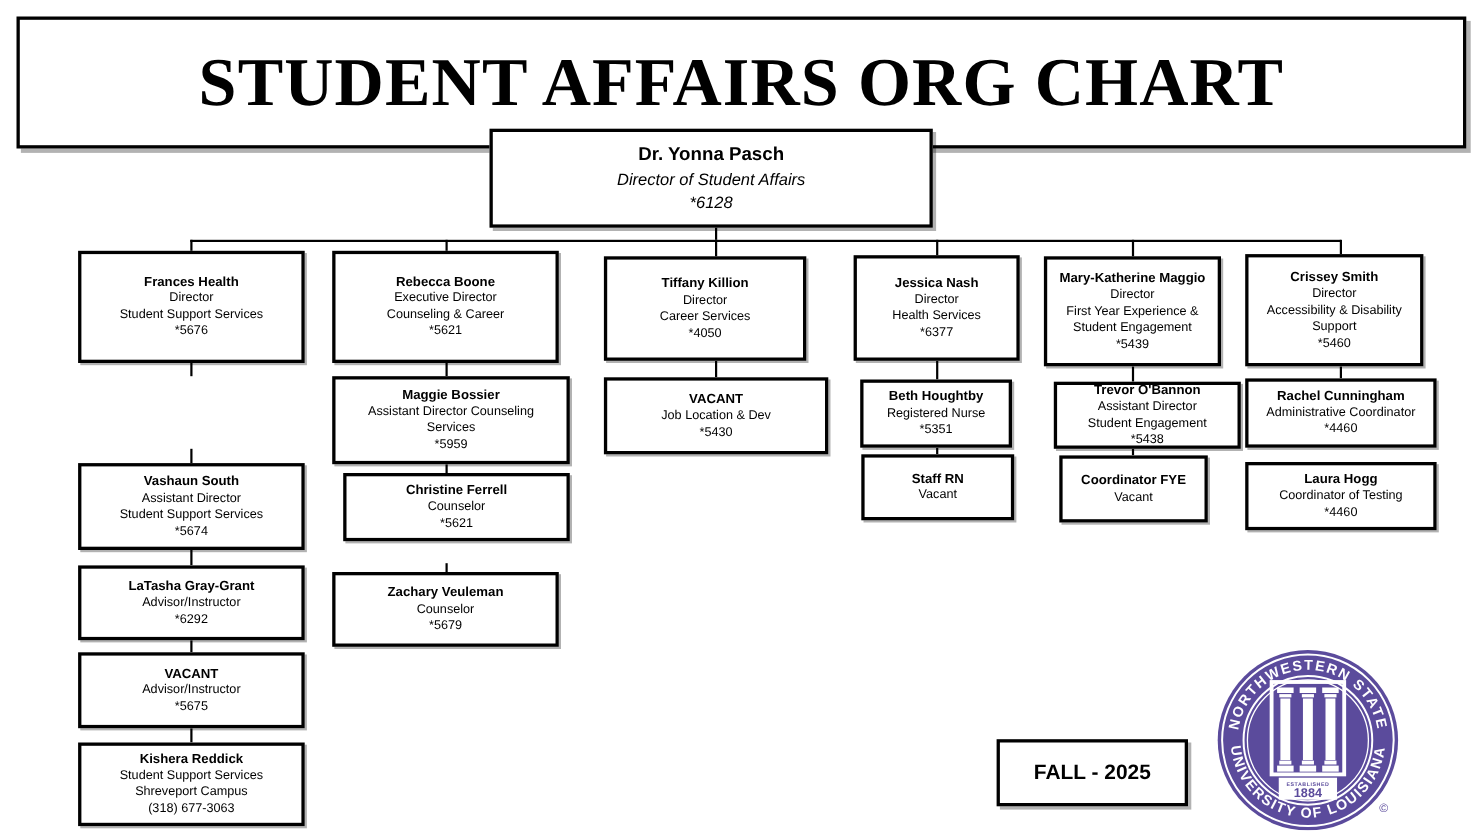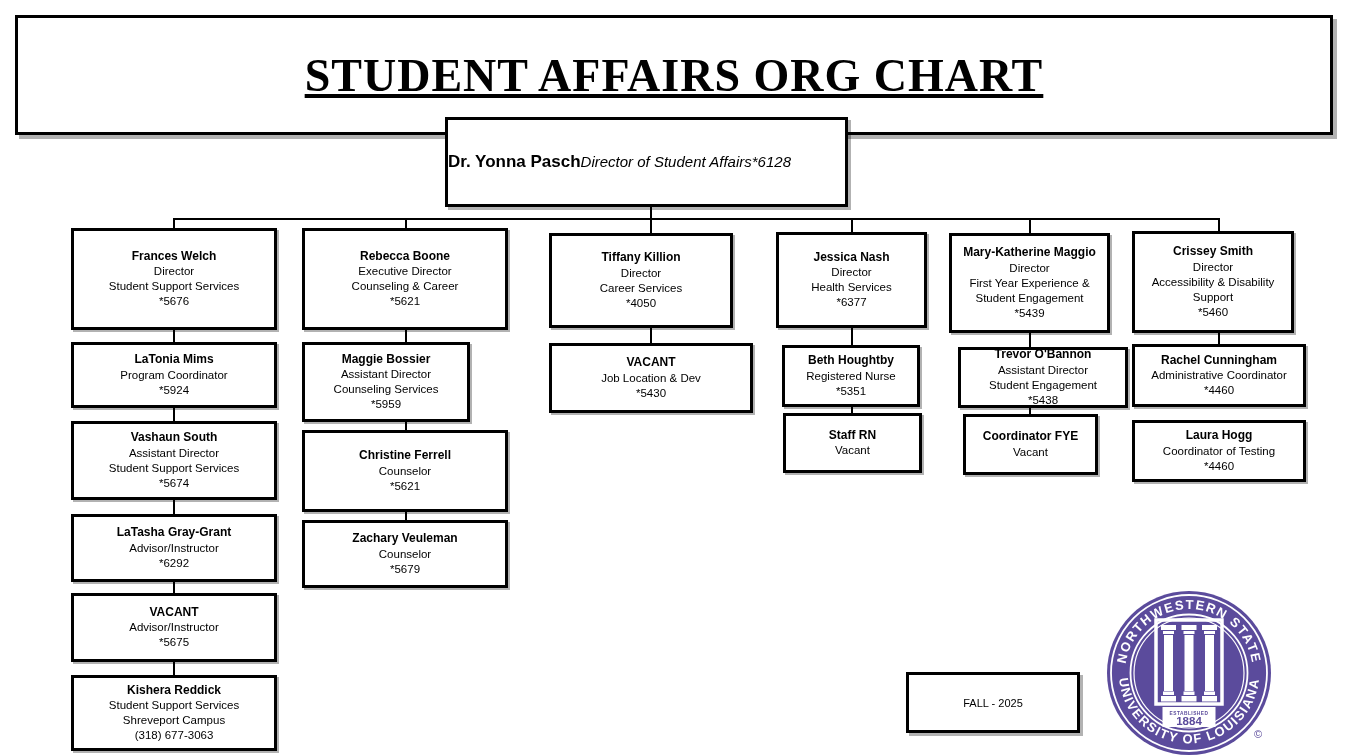--- a/index.html
+++ b/index.html
@@ -8,29 +8,29 @@
 
   
   .title-bar {
     position:absolute; left:15px; top:15px; width:1318px; height:120px;
     background:#fff; border:3px solid #000; box-sizing:border-box;
     box-shadow:4px 4px 0 rgba(0,0,0,.30);
     display:flex; align-items:center; justify-content:center;
   }
   .title-bar h1 {
     margin:0; font-family:"Liberation Serif","DejaVu Serif",serif;
-    font-weight:bold; font-size:46px; letter-spacing:1px; white-space:nowrap;text-decoration:underline;
+    font-weight:bold; font-size:62px; letter-spacing:1px; white-space:nowrap;
   }
 
   
   .root-box {
     position:absolute; left:445px; top:117px; width:403px; height:90px;
     background:#fff; border:3px solid #000; box-sizing:border-box;
     box-shadow:3px 3px 0 rgba(0,0,0,.30);
-    display:flex; flex-direction:row; justify-content:flex-start; align-items:center;
+    display:flex; flex-direction:column; justify-content:center; align-items:center;
     text-align:center; line-height:1.45;
   }
   .root-box .rname { font-weight:bold; font-size:17px; }
   .root-box .rline { font-style:italic; font-size:15px; }
 
   
   .obox {
     position:absolute; background:#fff; border:3px solid #000; box-sizing:border-box;
     box-shadow:2px 2px 0 rgba(0,0,0,.30);
     display:flex; flex-direction:column; justify-content:center; align-items:center;
@@ -42,21 +42,21 @@
   .hl { position:absolute; height:1.5px; background:#000; }
   .vl { position:absolute; width:1.5px; background:#000; }
   .vl.thick { width:2px; }
 
   
   .fall-box {
     position:absolute; left:906px; top:672px; width:174px; height:61px;
     background:#fff; border:3px solid #000; box-sizing:border-box;
     box-shadow:3px 3px 0 rgba(0,0,0,.30);
     display:flex; align-items:center; justify-content:center;
-    font-weight:normal; font-size:11px;
+    font-weight:bold; font-size:19px;
   }
 
   
   :root { --seal-purple:#5b4b9c; }
   .seal { position:absolute; left:1104px; top:588px; width:170px; height:170px; }
   .seal .fill-p { fill:var(--seal-purple); }
   .seal .ring  { fill:none; stroke:#fff; }
   .seal .wht   { fill:#fff; }
   .seal .ringtext { font-family:"Liberation Sans",sans-serif; font-weight:bold; font-size:13px; fill:#fff; letter-spacing:1.5px; }
   .seal .est   { font-family:"Liberation Sans",sans-serif; font-weight:bold; font-size:4.8px; fill:var(--seal-purple); letter-spacing:.5px; }
@@ -101,29 +101,24 @@
 
   <div class="vl" style="left:851px;top:328px;height:17px"></div>
   <div class="vl" style="left:851px;top:407px;height:6px"></div>
 
   <div class="vl" style="left:1029px;top:333px;height:14px"></div>
   <div class="vl" style="left:1029px;top:408px;height:6px"></div>
 
   <div class="vl" style="left:1218px;top:333px;height:11px"></div>
 
   <div class="obox" style="left:71px;top:228px;width:206px;height:102px">
-    <div class="nm">Frances Welch</div>
+    <div class="nm">Frances Health</div>
     <div class="ln">Director</div>
     <div class="ln">Student Support Services</div>
     <div class="ln">*5676</div>
-  </div>
-  <div class="obox" style="left:71px;top:342px;width:206px;height:66px">
-    <div class="nm">LaTonia Mims</div>
-    <div class="ln">Program Coordinator</div>
-    <div class="ln">*5924</div>
   </div>
   <div class="obox" style="left:71px;top:421px;width:206px;height:79px">
     <div class="nm">Vashaun South</div>
     <div class="ln">Assistant Director</div>
     <div class="ln">Student Support Services</div>
     <div class="ln">*5674</div>
   </div>
   <div class="obox" style="left:71px;top:514px;width:206px;height:68px">
     <div class="nm">LaTasha Gray-Grant</div>
     <div class="ln">Advisor/Instructor</div>
@@ -140,26 +135,26 @@
     <div class="ln">Shreveport Campus</div>
     <div class="ln">(318) 677-3063</div>
   </div>
 
   <div class="obox" style="left:302px;top:228px;width:206px;height:102px">
     <div class="nm">Rebecca Boone</div>
     <div class="ln">Executive Director</div>
     <div class="ln">Counseling &amp; Career</div>
     <div class="ln">*5621</div>
   </div>
-  <div class="obox" style="left:302px;top:342px;width:168px;height:80px">
+  <div class="obox" style="left:302px;top:342px;width:216px;height:80px">
     <div class="nm">Maggie Bossier</div>
     <div class="ln">Assistant Director Counseling Services</div>
     <div class="ln">*5959</div>
   </div>
-  <div class="obox" style="left:302px;top:430px;width:206px;height:82px">
+  <div class="obox" style="left:312px;top:430px;width:206px;height:62px">
     <div class="nm">Christine Ferrell</div>
     <div class="ln">Counselor</div>
     <div class="ln">*5621</div>
   </div>
   <div class="obox" style="left:302px;top:520px;width:206px;height:68px">
     <div class="nm">Zachary Veuleman</div>
     <div class="ln">Counselor</div>
     <div class="ln">*5679</div>
   </div>
 

